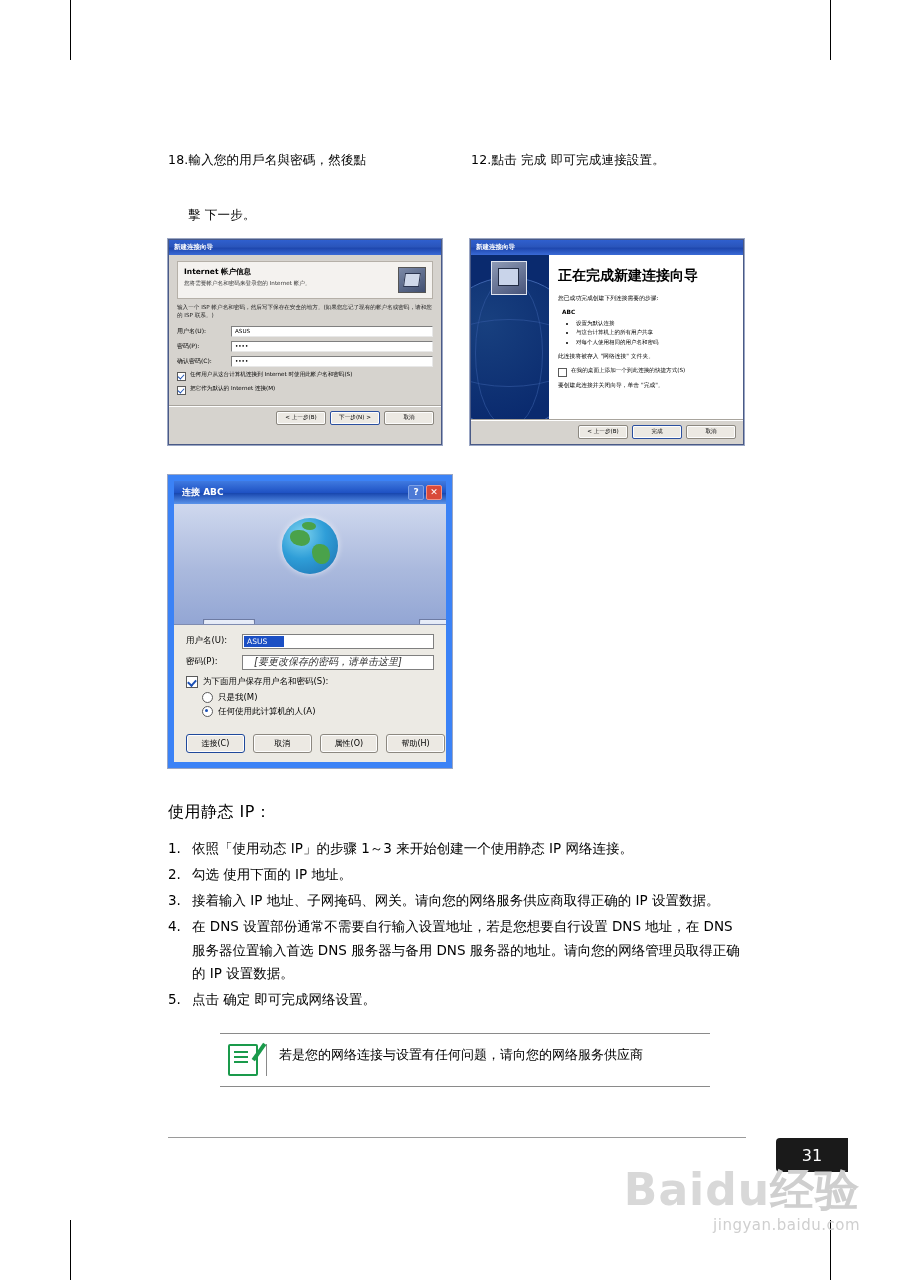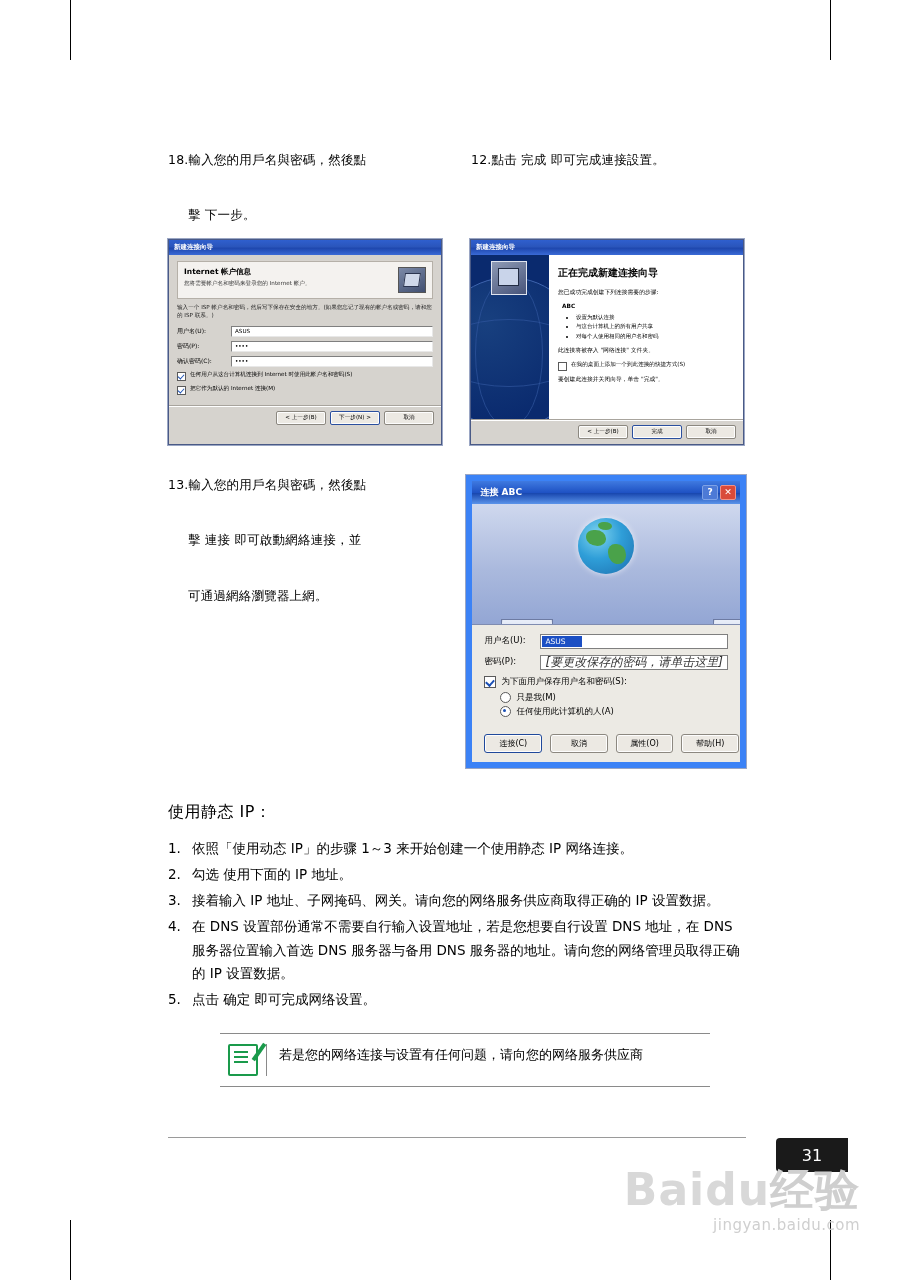--- a/index.html
+++ b/index.html
@@ -246,21 +246,21 @@
   .dlg12 .right {
     flex: 1;
     padding: 10px 9px;
     font-size: 5.8px;
     line-height: 1.5;
     color: #000;
     background: #fff;
   }
   .dlg12 .right h3 {
     margin: 0 0 8px 0;
-    font-size: 10px;
+    font-size: 14px;
     color: #000;
   }
   .dlg12 .right p { margin: 0 0 6px 0; }
   .dlg12 .right ul {
     margin: 0 0 6px 10px;
     padding: 0 0 0 8px;
     font-size: 5.5px;
   }
   .dlg12 .right li { margin-bottom: 1px; }
   .dlg12 .right .acct { font-weight: bold; margin: 0 0 2px 4px; font-size: 5.8px;}
@@ -342,24 +342,24 @@
   .dlg13 .frow .inpwrap {
     flex: 1;
     height: 13px;
     background: #fff;
     border: 1px solid #7f7f7f;
     display: flex;
     align-items: center;
     padding-left: 1px;
   }
   .dlg13 .frow .hint {
-    font-size: 12px;
+    font-size: 10px;
     font-style: italic;
     color: #333;
-    padding-left: 3px;
+    padding-left: 10px;
   }
   .dlg13 .chkrow2 {
     display: flex;
     align-items: center;
     gap: 5px;
     font-size: 8.5px;
     margin: 3px 0 4px 0;
   }
   .dlg13 .chk2 {
     width: 10px; height: 10px;
@@ -640,27 +640,20 @@
         <div class="btnbar sep">
           <span class="xpbtn">&lt; 上一步(B)</span>
           <span class="xpbtn def">完成</span>
           <span class="xpbtn">取消</span>
         </div>
       </div>
     </div>
   </div>
 
   <div class="row13">
-    <div class="txt">
-      <div class="step-text">
-        <span>13.輸入您的用戶名與密碼，然後點</span>
-        <span class="indent">擊 連接 即可啟動網絡連接，並</span>
-        <span class="indent">可通過網絡瀏覽器上網。</span>
-      </div>
-    </div>
 
     <div class="win dlg13">
       <div class="win-title">
         <span>连接 ABC</span>
         <span class="win-btns">
           <span class="win-btn-sq">?</span>
           <span class="win-btn-sq close">✕</span>
         </span>
       </div>
       <div class="banner">

